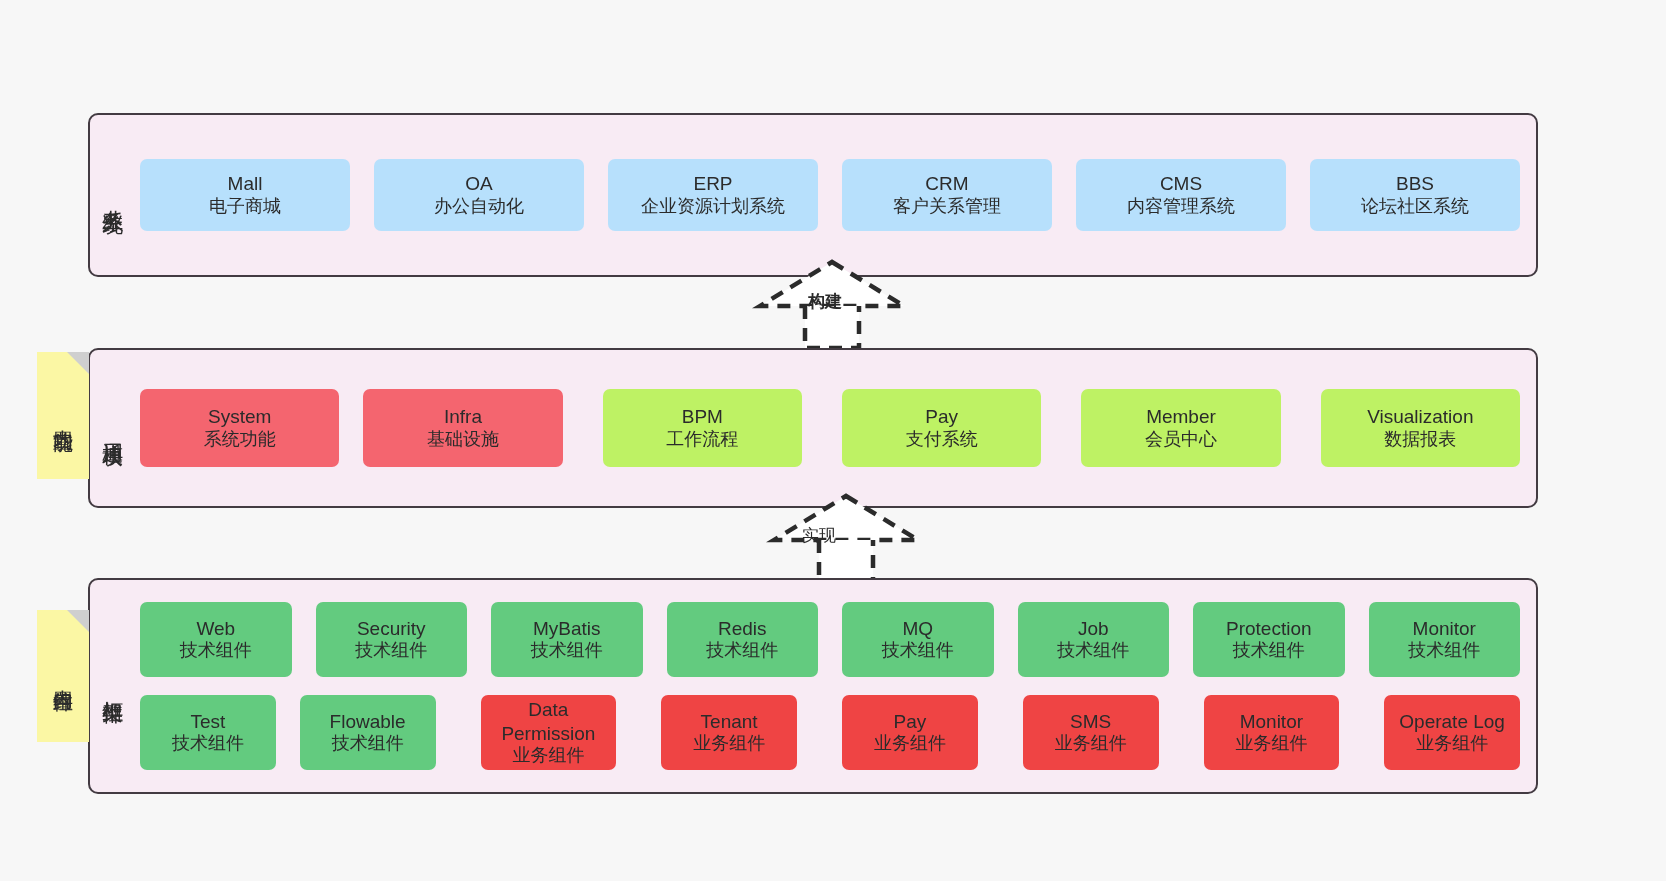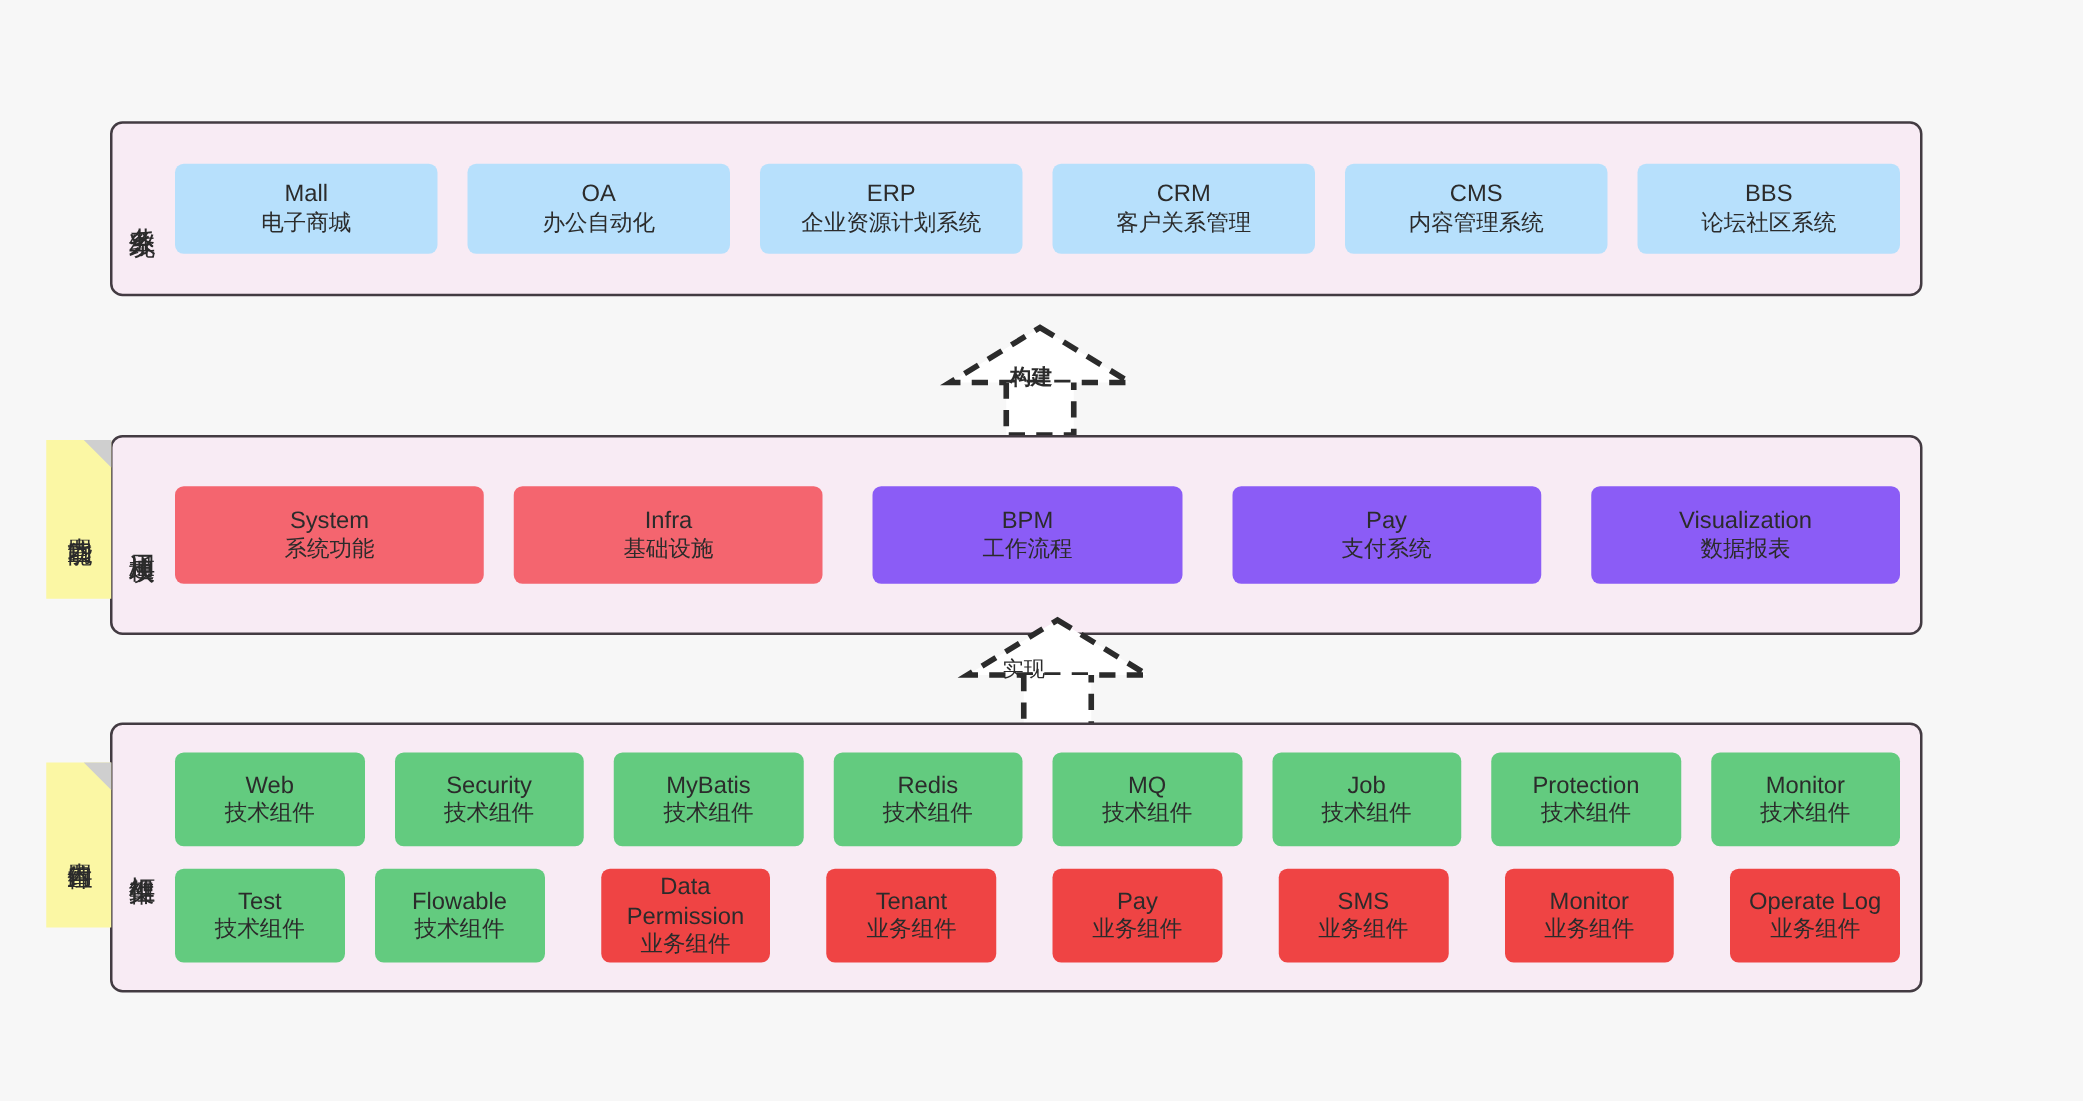--- a/index.html
+++ b/index.html
@@ -73,26 +73,26 @@
     line-height: 1.22;
     padding: 6px 4px;
     box-sizing: border-box;
   }
   .node .t1 { font-size: 19px; }
   .node .t2 { font-size: 18px; }
 
   
   .c-blue      { background: #b7e0fc; }
   .c-red       { background: #f4656f; }
-  .c-pink      { background: #8b5cf6; margin-left: 16px; }
+  .c-pink      { background: #bef264; margin-left: 16px; }
   .c-green     { background: #63cb7f; }
   .c-lgreen    { background: #ef4444; margin-left: 21px; }
 
   
-  #layer-business { left: 88px;  top: 97px; width: 1450px; height: 140px; }
+  #layer-business { left: 88px;  top: 113px; width: 1450px; height: 164px; }
   #layer-common   { left: 88px;  top: 348px; width: 1450px; height: 160px; }
   #layer-framework{ left: 88px;  top: 578px; width: 1450px; height: 216px; }
 
   #layer-business .row  { height: 72px; }
   #layer-common .row    { height: 78px; }
   #layer-framework .row { height: 75px; }
 
   
   .note {
     position: absolute;
@@ -194,20 +194,24 @@
         </div>
         <div class="node c-pink">
           <span class="t1">BPM</span>
           <span class="t2">工作流程</span>
         </div>
         <div class="node c-pink">
           <span class="t1">Pay</span>
           <span class="t2">支付系统</span>
         </div>
         <div class="node c-pink">
+          <span class="t1">Member</span>
+          <span class="t2">会员中心</span>
+        </div>
+        <div class="node c-pink">
           <span class="t1">Visualization</span>
           <span class="t2">数据报表</span>
         </div>
       </div>
     </div>
   </div>
 
   <div class="note" id="note-builtin-func">
     <span class="fold"></span>
     <span>内置功能</span>

